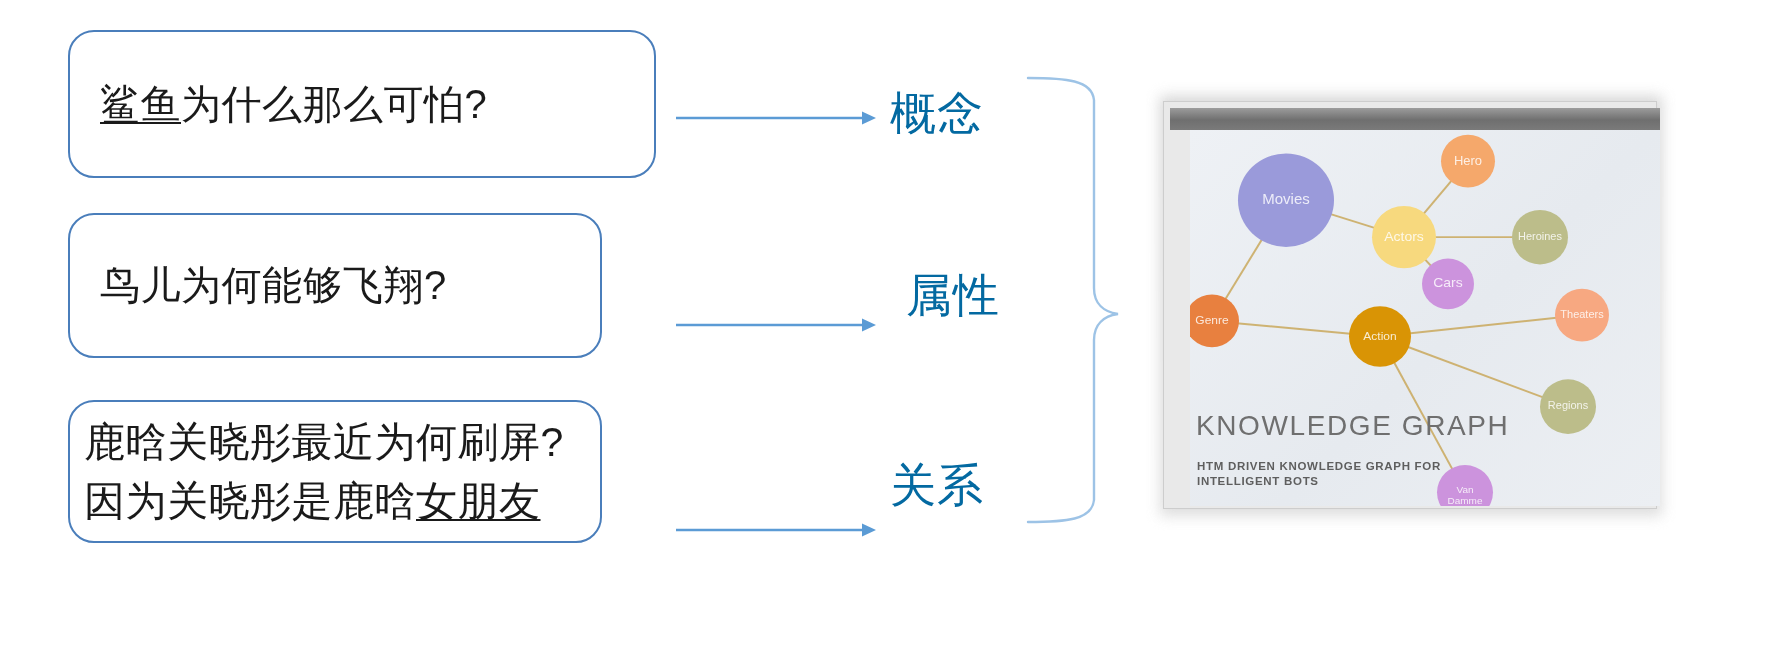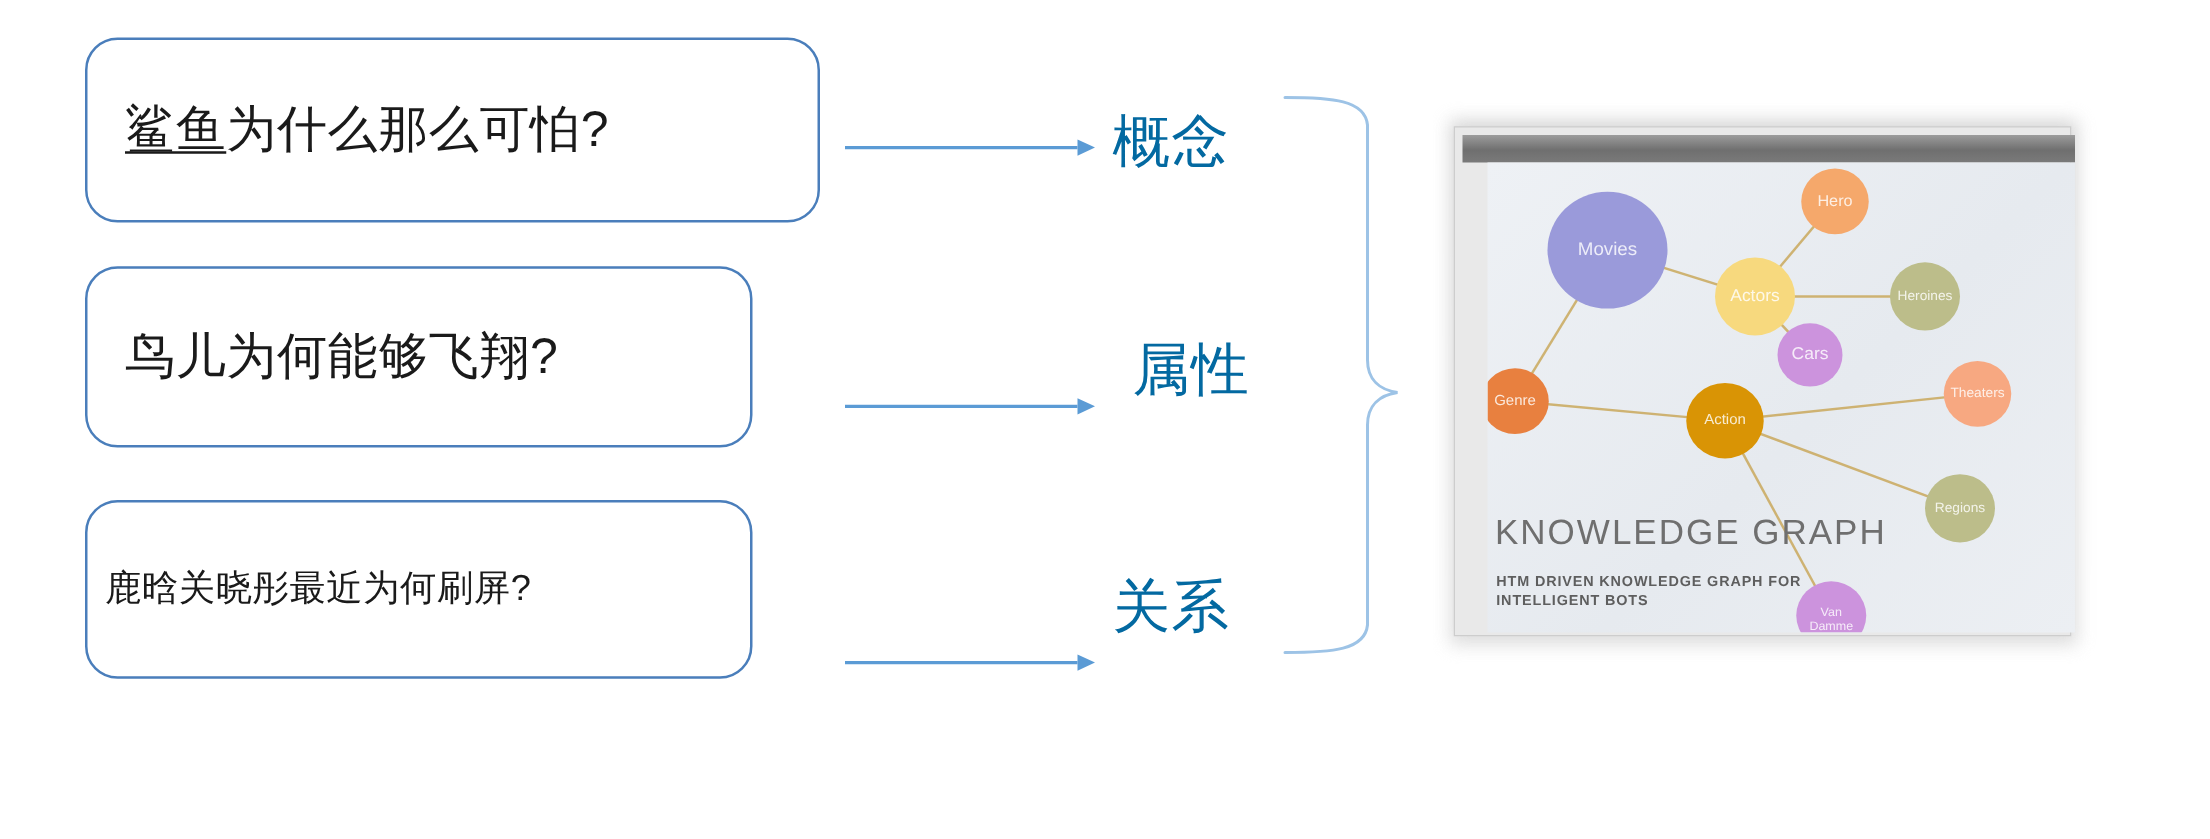--- a/index.html
+++ b/index.html
@@ -32,21 +32,21 @@
     line-height: 1.42;
     color: #1a1a1a;
     white-space: nowrap;
     letter-spacing: 0.5px;
   }
   .u { text-decoration: underline; text-underline-offset: 4px; text-decoration-thickness: 2px; }
 
   #qbox-1 { left: 68px;  top: 30px;  width: 588px; height: 148px; }
   #qbox-2 { left: 68px;  top: 213px; width: 534px; height: 145px; gap: 28px; }
   #qbox-3 { left: 68px;  top: 400px; width: 534px; height: 143px; padding-left: 14px; }
-  #qbox-3 .qline { font-size: 29px; }
+  #qbox-3 .qline { font-size: 41px; }
 
   
   .arrow { position: absolute; height: 22px; }
   .arrow svg { display: block; overflow: visible; }
 
   
   .catlabel {
     position: absolute;
     font-size: 46px;
     color: #0369a1;
@@ -128,20 +128,23 @@
 
 <div class="qbox" id="qbox-2">
   <div class="qline">
     <span>鸟儿为何能够飞翔?</span>
   </div>
 </div>
 
 <div class="qbox" id="qbox-3">
   <div class="qline">
     <span>鹿晗关晓彤最近为何刷屏?</span>
+  </div>
+  <div class="qline">
+    <span>因为关晓彤是鹿晗</span><span class="u">女朋友</span>
   </div>
 </div>
 
 <div class="arrow" id="arrow-1" style="left:676px; top:107px; width:200px;">
   <svg width="200" height="22" viewBox="0 0 200 22">
     <line x1="0" y1="11" x2="186" y2="11" stroke="#5B9BD5" stroke-width="2.6"></line>
     <polygon points="186,4.5 200,11 186,17.5" fill="#5B9BD5"></polygon>
   </svg>
 </div>
 <div class="arrow" id="arrow-2" style="left:676px; top:314px; width:200px;">

